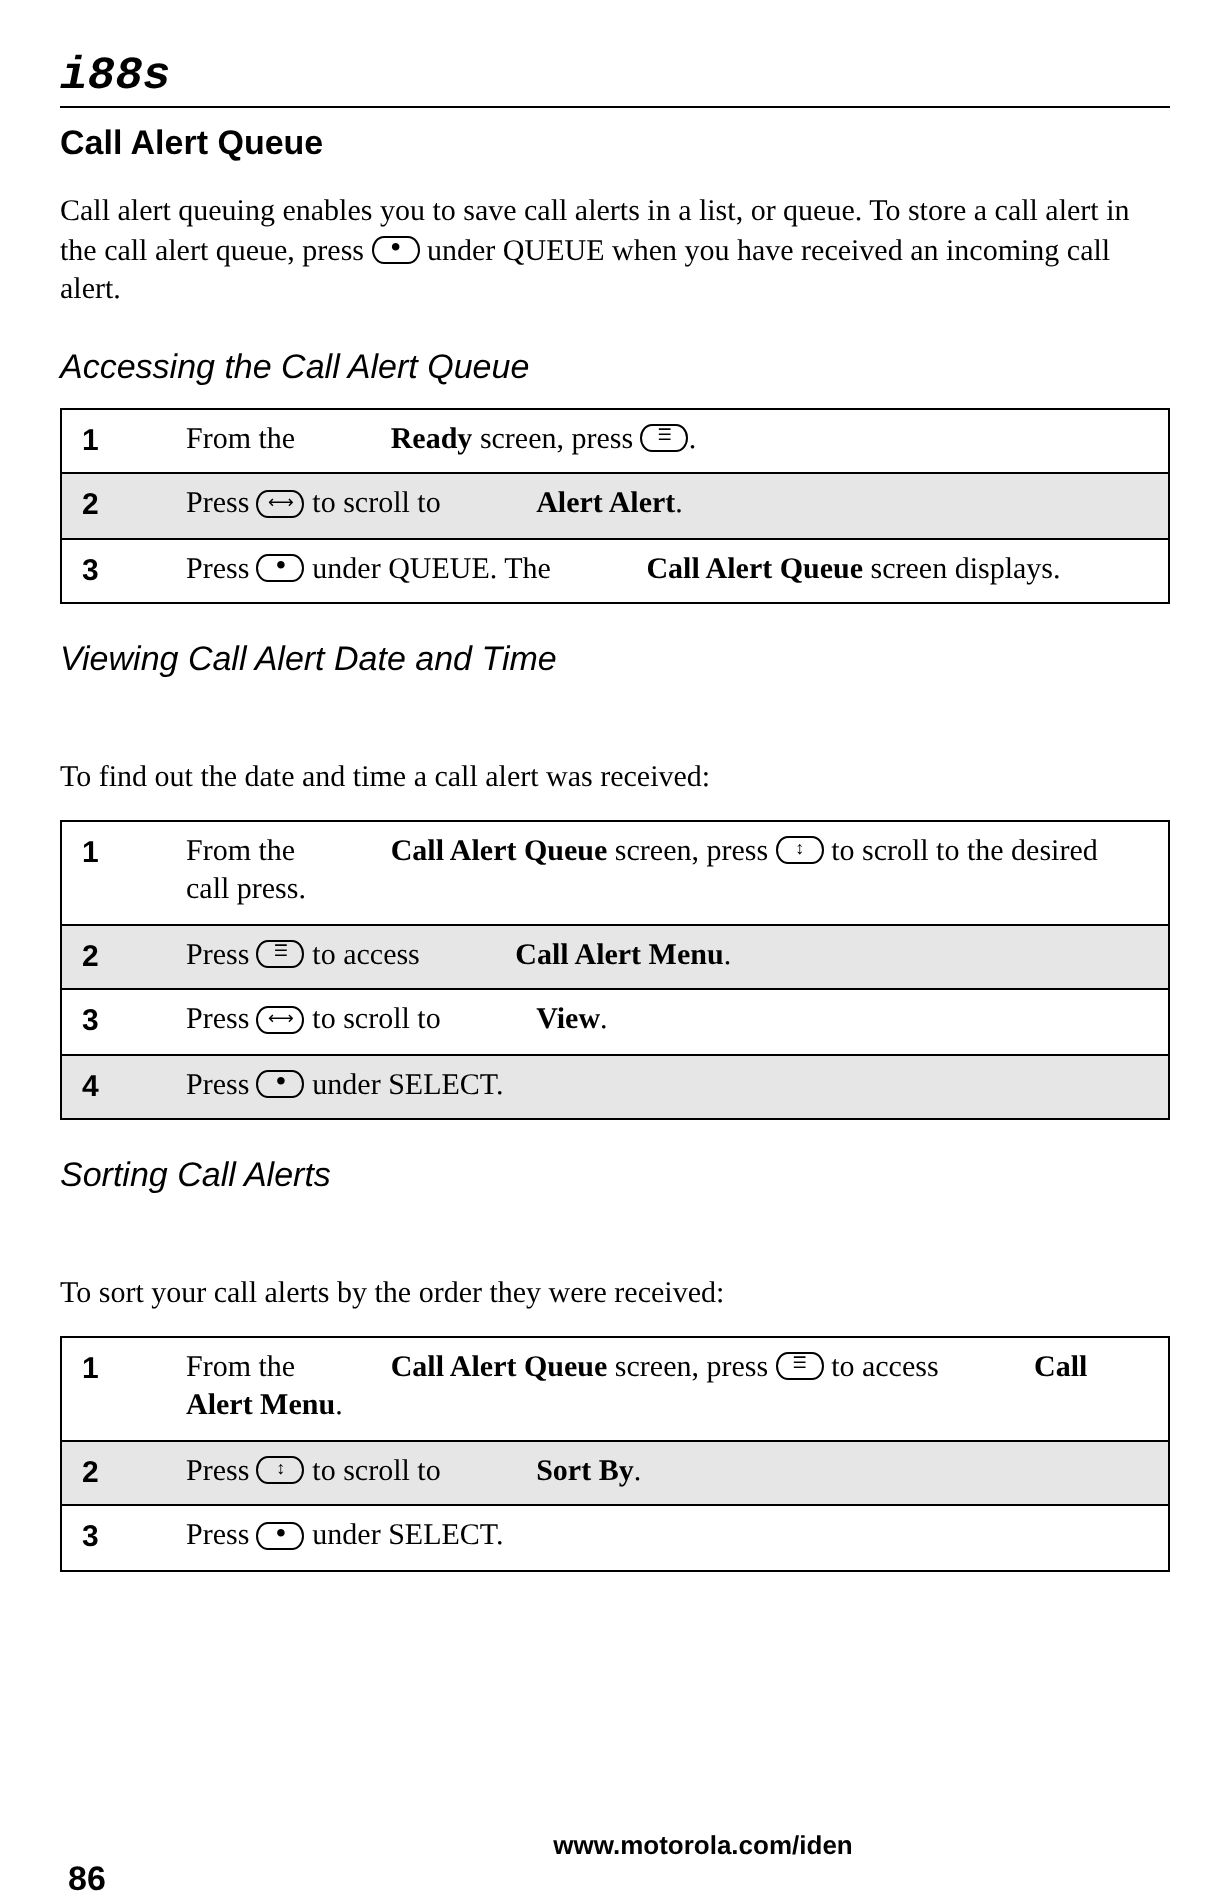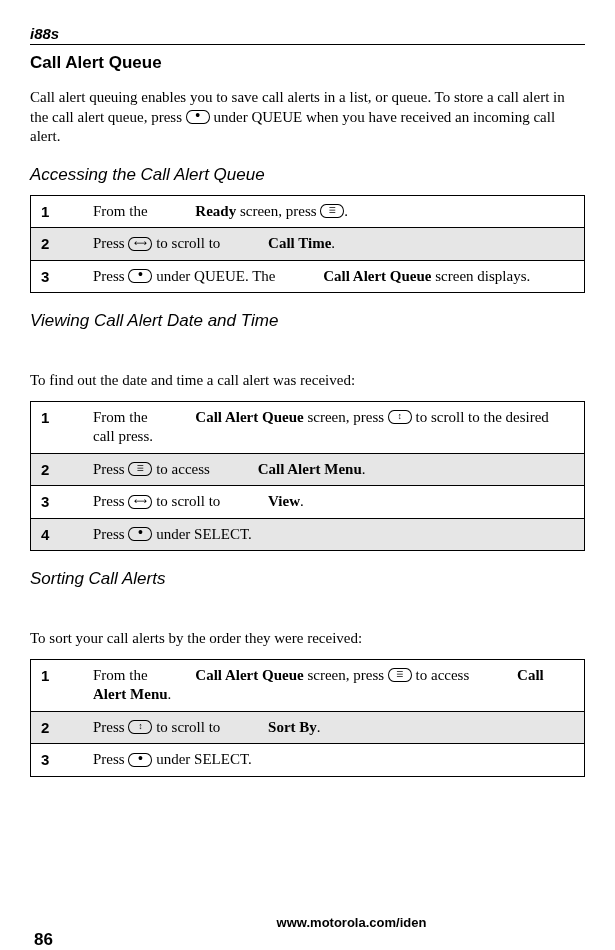--- a/index.html
+++ b/index.html
@@ -9,22 +9,22 @@
       margin: 0;
       padding: 25px 30px;
       box-sizing: border-box;
       height: 950px;
       position: relative;
       color: #000;
     }
     .brand {
       font-weight: bold;
       font-style: italic;
-      font-size: 15px;
-      font-family: Liberation Sans, sans-serif;
+      font-size: 23px;
+      font-family: Liberation Mono, monospace;
       margin-bottom: 2px;
     }
     .hr-line {
       border: none;
       border-top: 1.5px solid #000;
       margin: 0 0 8px 0;
     }
     .heading {
       font-family: Arial, Helvetica, sans-serif;
       font-weight: bold;
@@ -127,21 +127,21 @@
   <tbody>
       <tr>
     <td class="step-num">1</td>
     <td class="step-text">
       <span>From the </span><span class="inline-bold">Ready</span><span> screen, press </span><span class="key-icon key-menu"></span><span>.</span>
     </td>
   </tr>
   <tr class="shaded">
     <td class="step-num">2</td>
     <td class="step-text">
-      <span>Press </span><span class="key-icon key-nav-lr"></span><span> to scroll to </span><span class="inline-bold">Call Time</span><span>.</span>
+      <span>Press </span><span class="key-icon key-nav-lr"></span><span> to scroll to </span><span class="inline-bold">Alert Alert</span><span>.</span>
     </td>
   </tr>
   <tr>
     <td class="step-num">3</td>
     <td class="step-text">
       <span>Press </span><span class="key-icon key-dot"></span><span> under QUEUE. The </span><span class="inline-bold">Call Alert Queue</span><span> screen displays.</span>
     </td>
   </tr>
 </tbody>
   </table>

